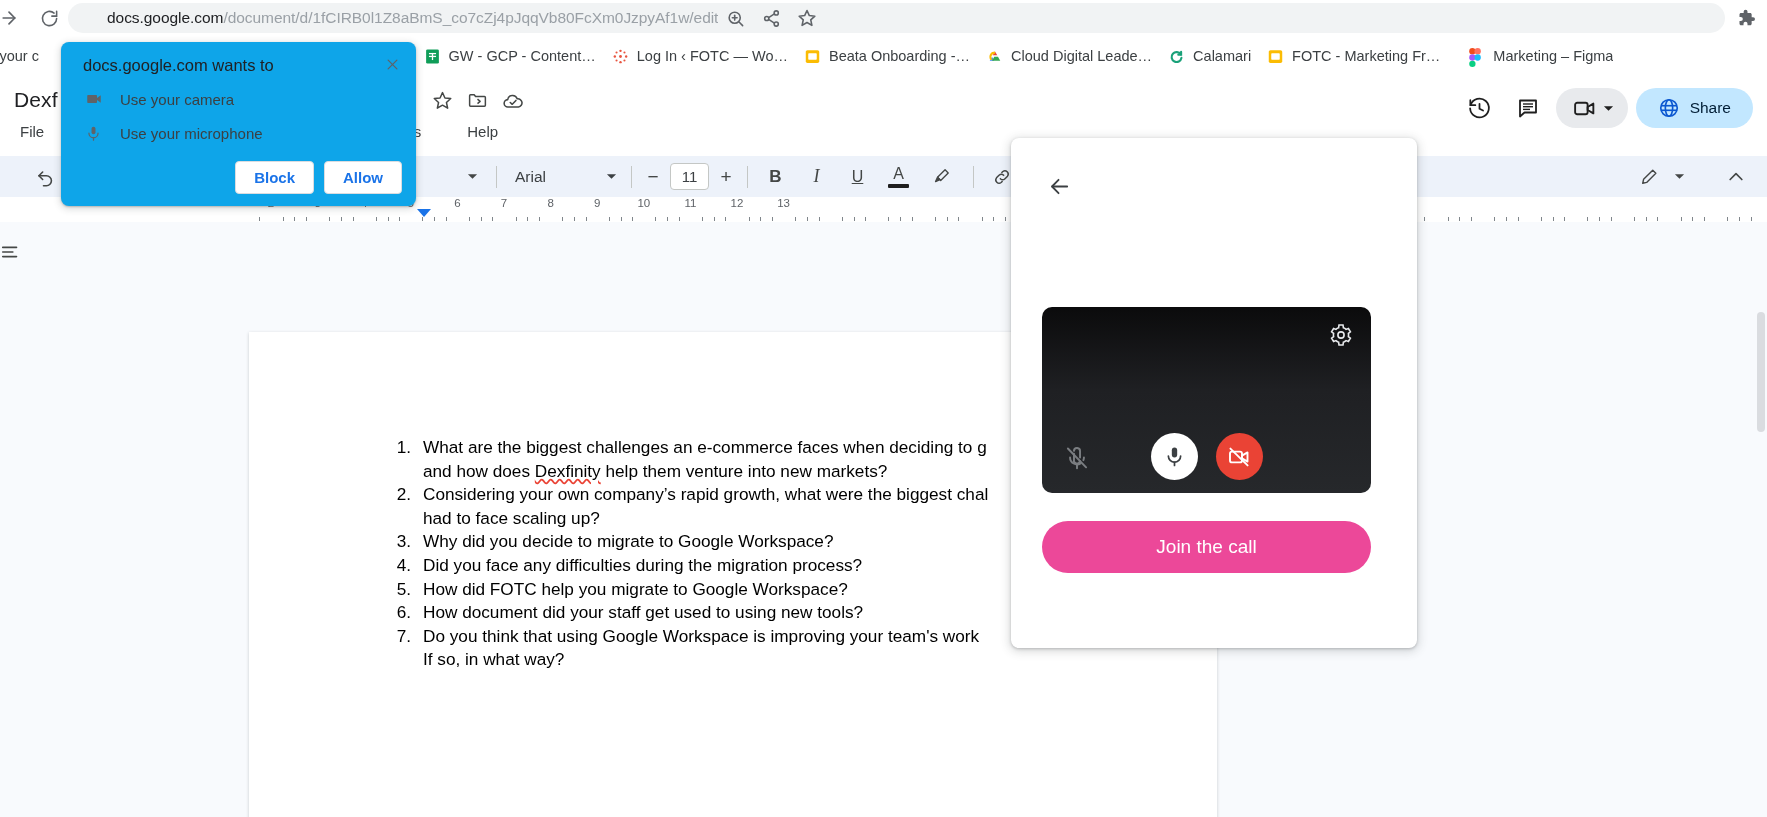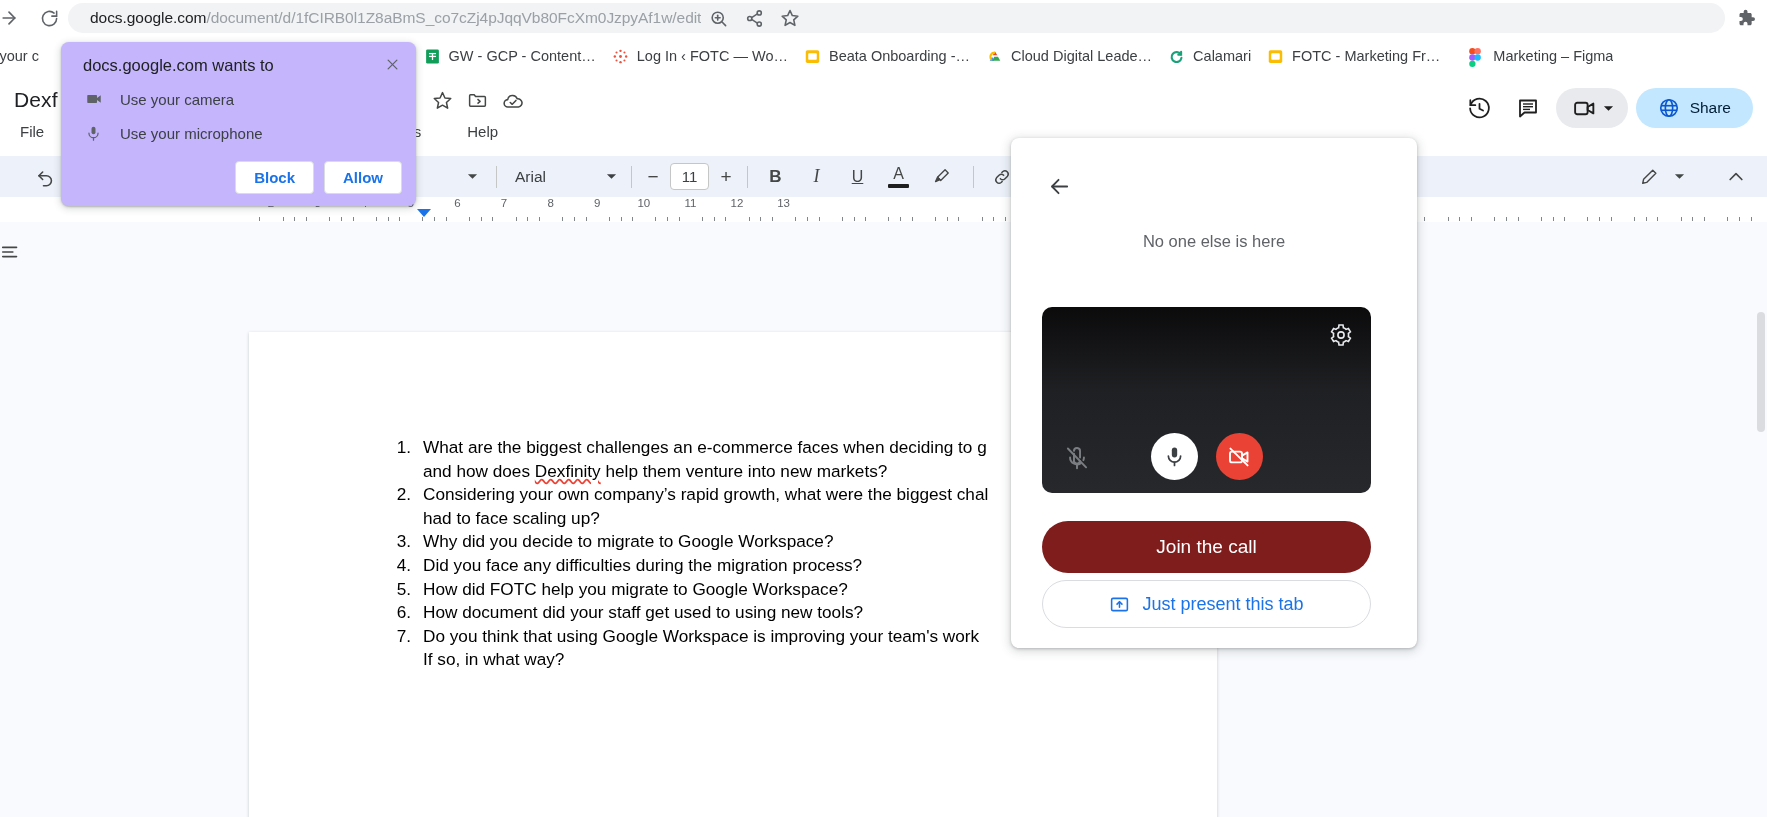--- a/index.html
+++ b/index.html
@@ -27,21 +27,21 @@
     display: flex; align-items: center; padding: 0 8px;
     position: relative;
   }
   .cam-chip {
     display: flex; align-items: center; gap: 7px;
     background: #d3e3fd; color: #0b57d0;
     border-radius: 14px; height: 26px; padding: 0 13px 0 10px;
     font-size: 14.5px; white-space: nowrap; flex: 0 0 auto;
   }
   .omni-url {
-    margin-left: 14px; font-size: 15.5px; color: #9aa0a6;
+    margin-left: 31px; font-size: 15.5px; color: #9aa0a6;
     white-space: nowrap; overflow: hidden; letter-spacing: -0.05px;
   }
   .omni-url b { color: #202124; font-weight: 400; }
   .omni-right { display: flex; align-items: center; gap: 2px; flex: 0 0 auto; }
   .omni-right .nav-ico { width: 34px; height: 30px; }
 
   
   .bookmarks {
     position: absolute; left: 0; top: 36px; width: 1767px; height: 40px;
     background: #ffffff; display: flex; align-items: center;
@@ -185,21 +185,21 @@
     background: transparent;
   }
   .scroll-thumb {
     position: absolute; right: 2px; top: 90px; width: 8px; height: 120px;
     background: #dadce0; border-radius: 4px;
   }
 
   
   .perm-bubble {
     position: absolute; left: 61px; top: 42px; width: 355px; height: 164px;
-    background: #c4b5fd; border-radius: 8px;
+    background: #0ea5e9; border-radius: 8px;
     box-shadow: 0 2px 6px 2px rgba(60,64,67,.15), 0 1px 2px rgba(60,64,67,.3);
     z-index: 40;
     padding-left: 36px;
   }
   .perm-title {
     position: absolute; left: 22px; top: 14px;
     font-size: 16.5px; color: #202124;
   }
   .perm-close {
     position: absolute; right: 10px; top: 8px; width: 28px; height: 28px;
@@ -263,21 +263,21 @@
     color: #7a7d81;
   }
   .ctrl-round {
     width: 47px; height: 47px; border-radius: 50%;
     display: flex; align-items: center; justify-content: center;
   }
   .ctrl-white { background: #ffffff; color: #3c4043; }
   .ctrl-red { background: #ea4335; color: #ffffff; }
   .mp-join {
     position: absolute; left: 31px; top: 383px; width: 329px; height: 52px;
-    background: #7f1d1d; color: #ffffff; border-radius: 26px;
+    background: #ec4899; color: #ffffff; border-radius: 26px;
     display: flex; align-items: center; justify-content: center;
     font-size: 19px;
   }
   .mp-present {
     position: absolute; left: 31px; top: 442px; width: 329px; height: 48px;
     border: 1px solid #dadce0; border-radius: 24px;
     display: flex; align-items: center; justify-content: center; gap: 12px;
     color: #1a73e8; font-size: 18px; background: #fff;
   }
 </style>
@@ -798,21 +798,20 @@
     </div>
   </div>
 
   <div class="meet-panel">
     <div class="mp-back">
       <svg width="23" height="23" viewBox="0 0 24 24" fill="none" stroke="currentColor" stroke-width="1.9" stroke-linecap="round" stroke-linejoin="round">
           <line x1="20" y1="12" x2="4.5" y2="12"></line>
           <polyline points="11 5 4.2 12 11 19"></polyline>
         </svg>
     </div>
-    <div class="mp-sub">No one else is here</div>
 
     <div class="mp-preview">
       <div class="mp-gear">
         <svg width="24" height="24" viewBox="0 0 24 24" fill="none" stroke="currentColor" stroke-width="1.6">
             <circle cx="12" cy="12" r="3.1"></circle>
             <path d="M19.4 13.6a7.6 7.6 0 0 0 .1-1.6 7.6 7.6 0 0 0-.1-1.6l2-1.5-2-3.4-2.3.9a7.6 7.6 0 0 0-2.7-1.6L14 2h-4l-.4 2.8a7.6 7.6 0 0 0-2.7 1.6l-2.3-.9-2 3.4 2 1.5a7.6 7.6 0 0 0 0 3.2l-2 1.5 2 3.4 2.3-.9a7.6 7.6 0 0 0 2.7 1.6L10 22h4l.4-2.8a7.6 7.6 0 0 0 2.7-1.6l2.3.9 2-3.4z"></path>
           </svg>
       </div>
       <div class="mp-mutedot">
         <svg width="26" height="26" viewBox="0 0 24 24" fill="none" stroke="currentColor" stroke-width="1.8" stroke-linecap="round">
@@ -840,25 +839,15 @@
                 <path d="M15 10.6l5.5-3.2v9.2L15 13.4z"></path>
                 <line x1="3.4" y1="3.6" x2="20.6" y2="20.4"></line>
               </svg>
           </span>
         </div>
       </div>
     </div>
 
     <div class="mp-join">Join the call</div>
 
-    <div class="mp-present">
-      <span style="display:flex;">
-        <svg width="21" height="21" viewBox="0 0 24 24" fill="none" stroke="#1a73e8" stroke-width="1.8" stroke-linejoin="round" stroke-linecap="round">
-            <rect x="3" y="5" width="18" height="14" rx="1.6"></rect>
-            <line x1="12" y1="15" x2="12" y2="9"></line>
-            <polyline points="9.2 11.6 12 8.8 14.8 11.6"></polyline>
-          </svg>
-      </span>
-      <span>Just present this tab</span>
-    </div>
   </div>
 
 </div>
 
 </body></html>

